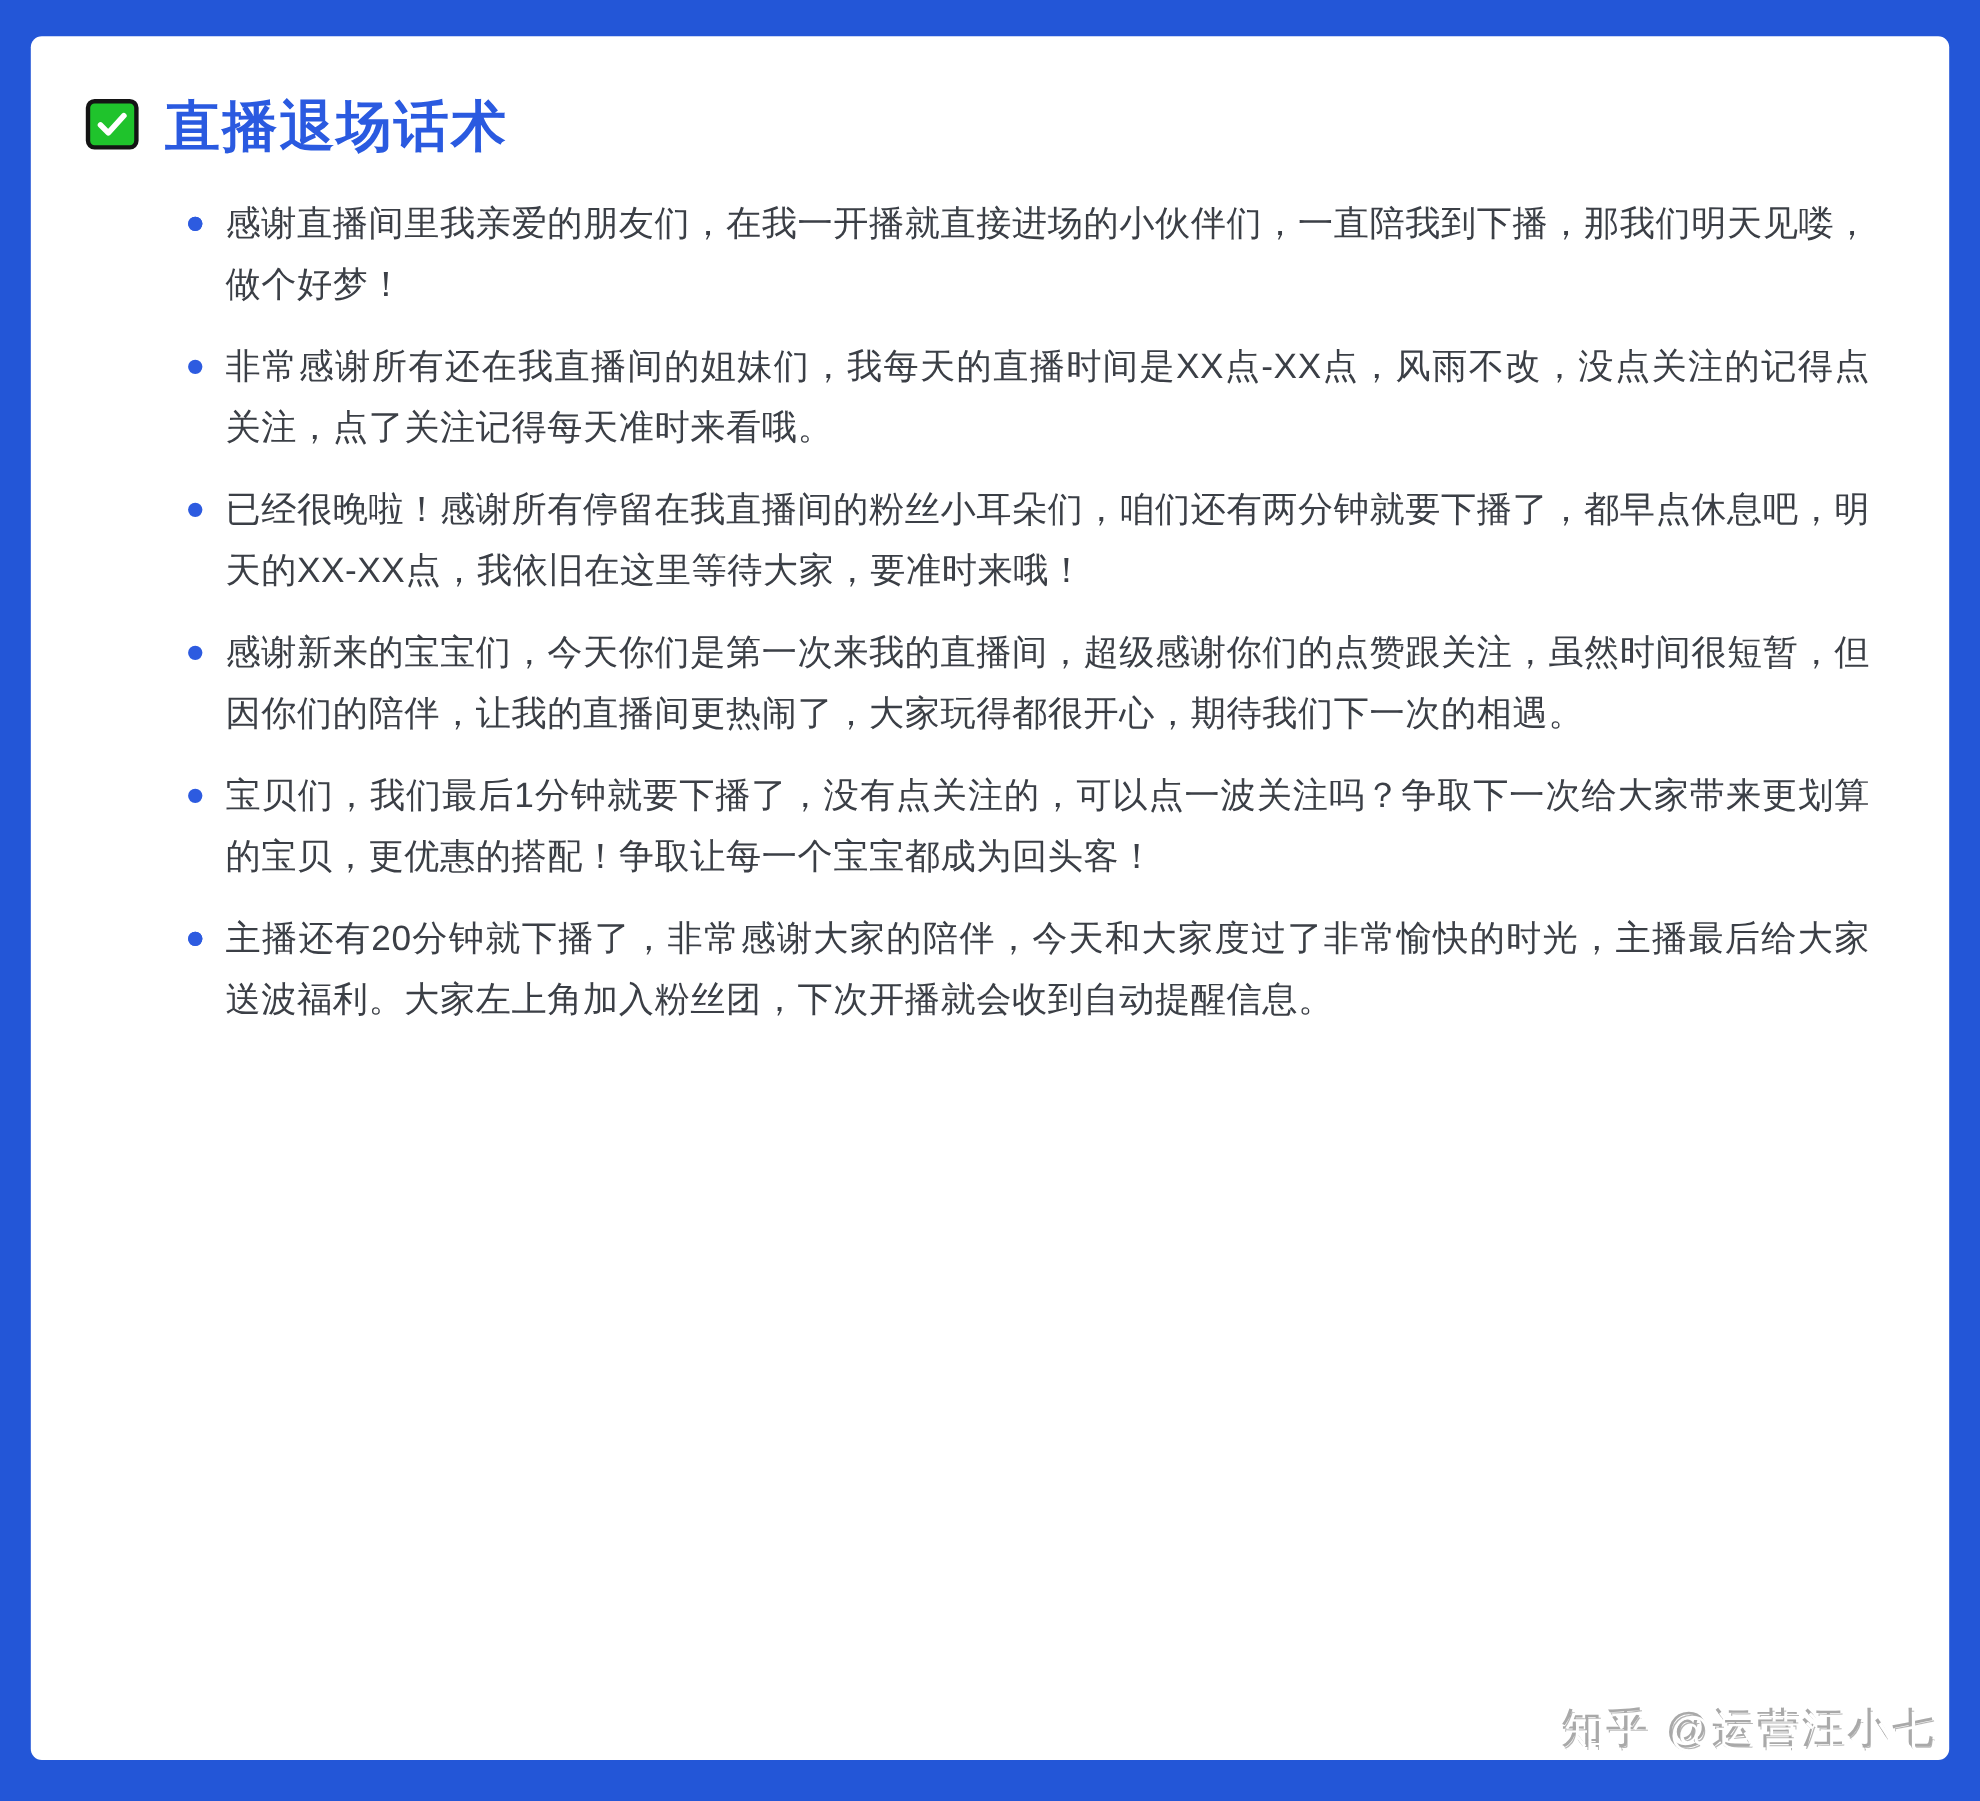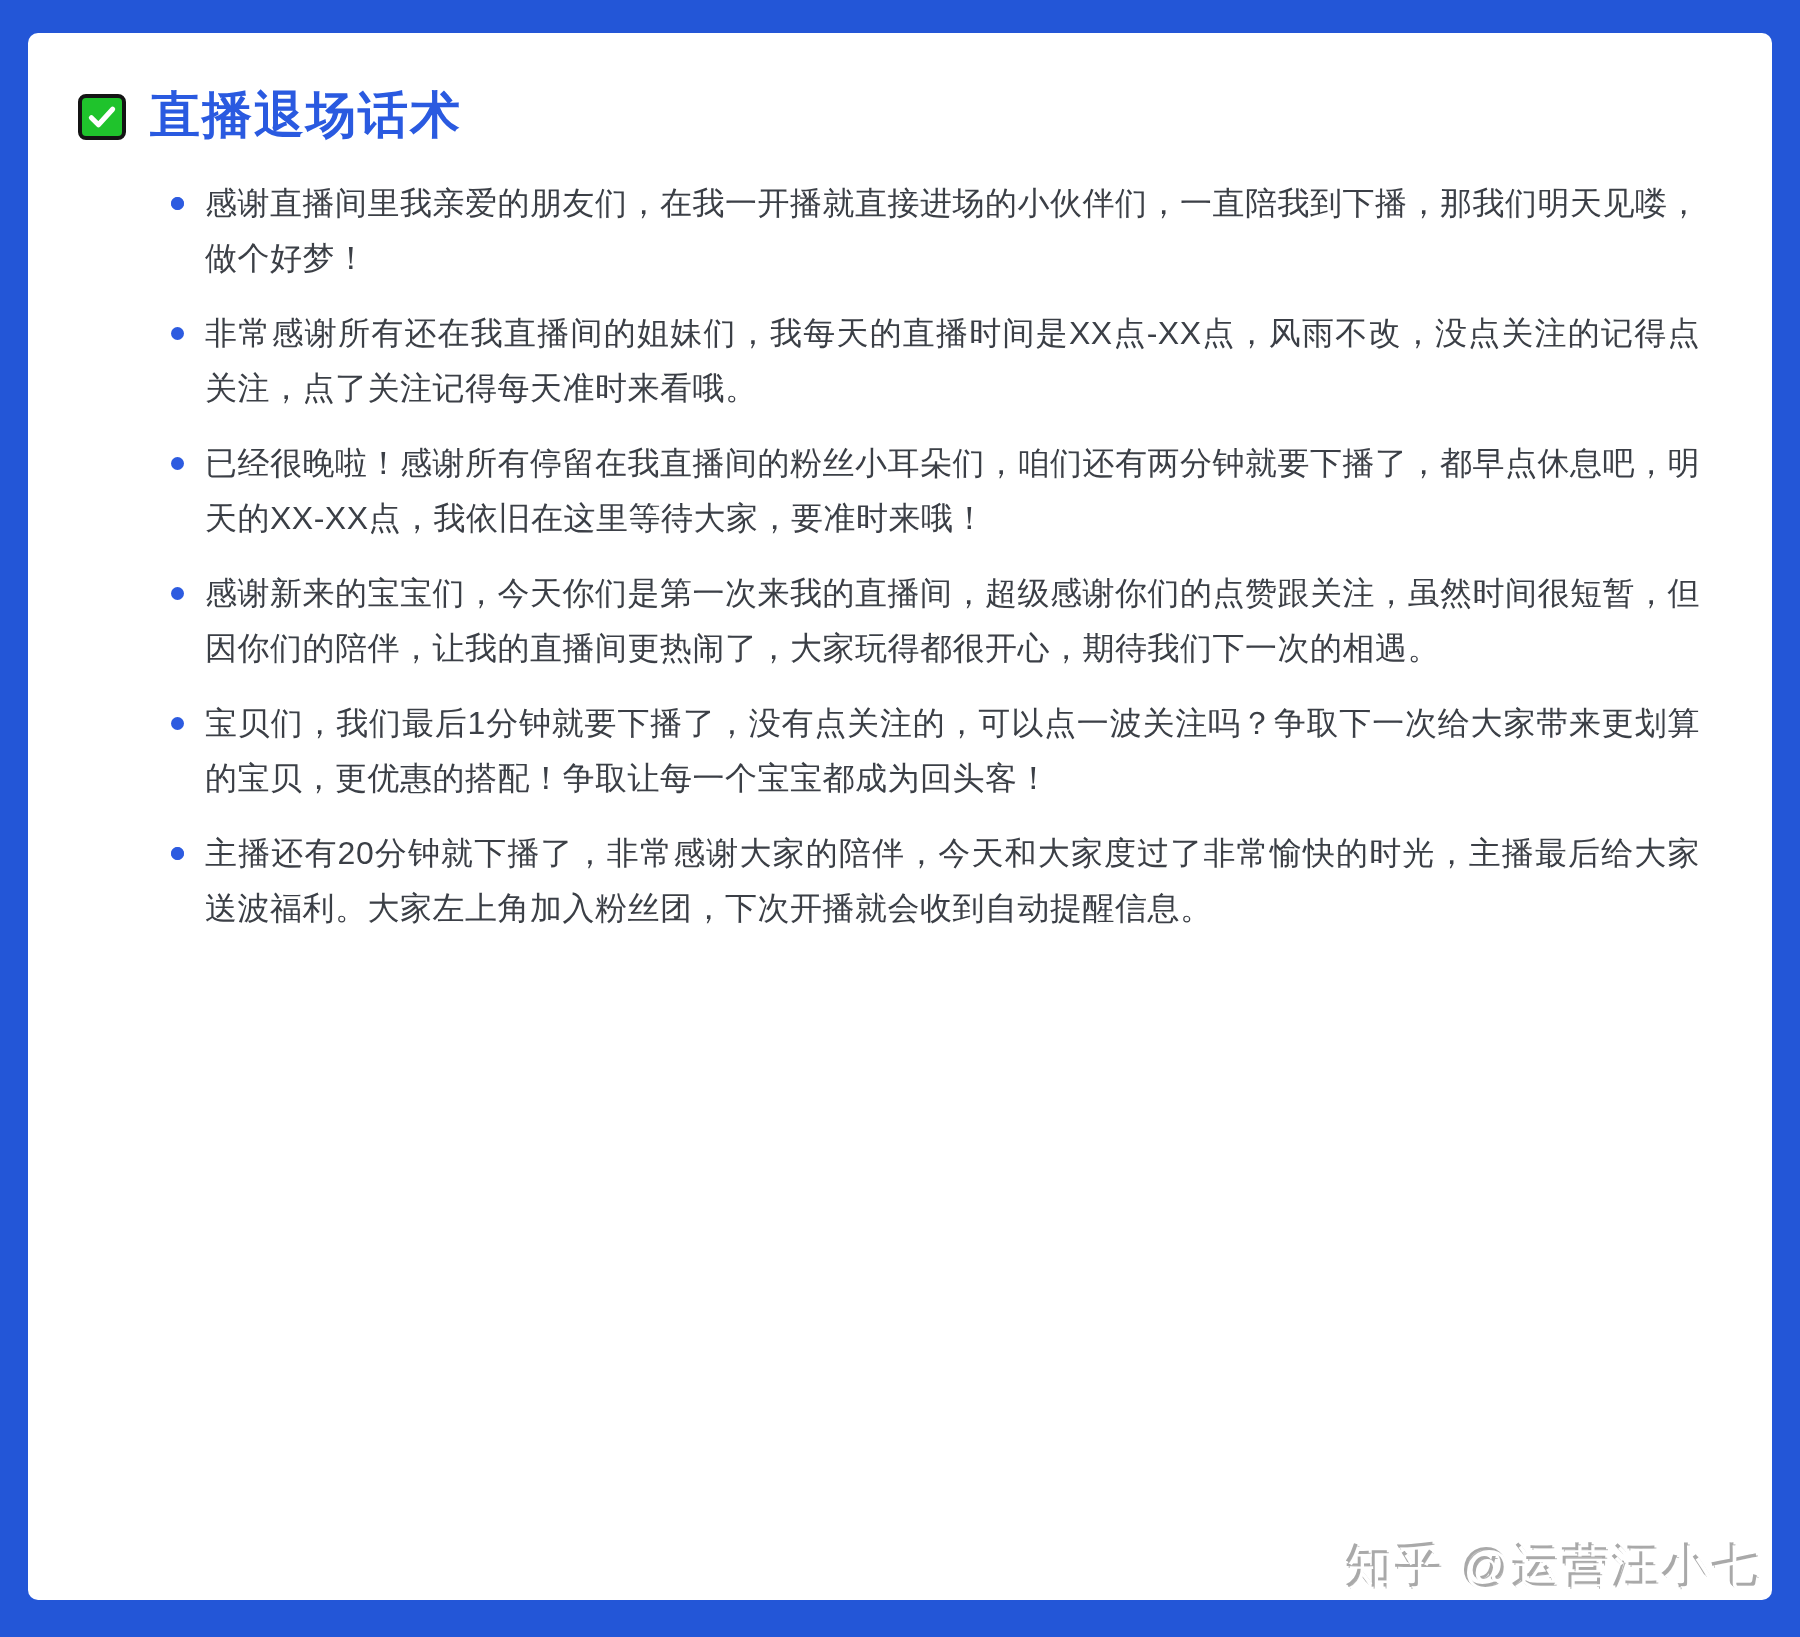--- a/index.html
+++ b/index.html
@@ -20,21 +20,21 @@
     top: 33px;
     right: 28px;
     bottom: 37px;
     background: #ffffff;
     border-radius: 10px;
     box-sizing: border-box;
     padding: 57px 72px 0 50px;
   }
   .header {
     display: flex;
-    align-items: flex-end;
+    align-items: flex-start;
     gap: 24px;
   }
   .checkbox {
     width: 48px;
     height: 46px;
     background: #1fc32c;
     border: 4px solid #141414;
     border-radius: 8px;
     box-sizing: border-box;
     display: flex;
@@ -74,21 +74,21 @@
     top: 21px;
     width: 13px;
     height: 13px;
     border-radius: 50%;
     background: #2d5be0;
   }
   .watermark {
     position: absolute;
     right: 8px;
     bottom: 0px;
-    font-size: 47px;
+    font-size: 38px;
     letter-spacing: 3px;
     color: #ffffff;
     text-shadow: -3px -3px 0 #a9a9a9, -1px -1px 0 #b5b5b5;
     white-space: nowrap;
     pointer-events: none;
   }
 </style>
 </head>
 <body>
 

